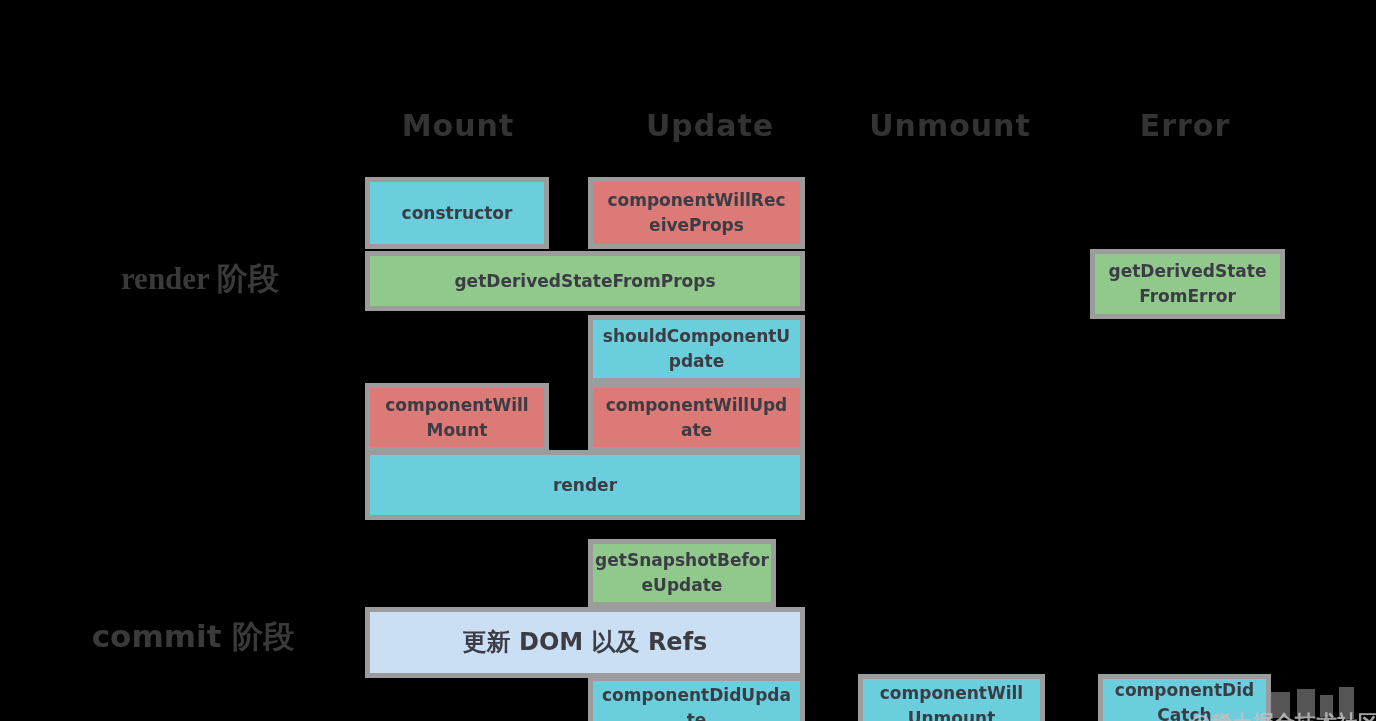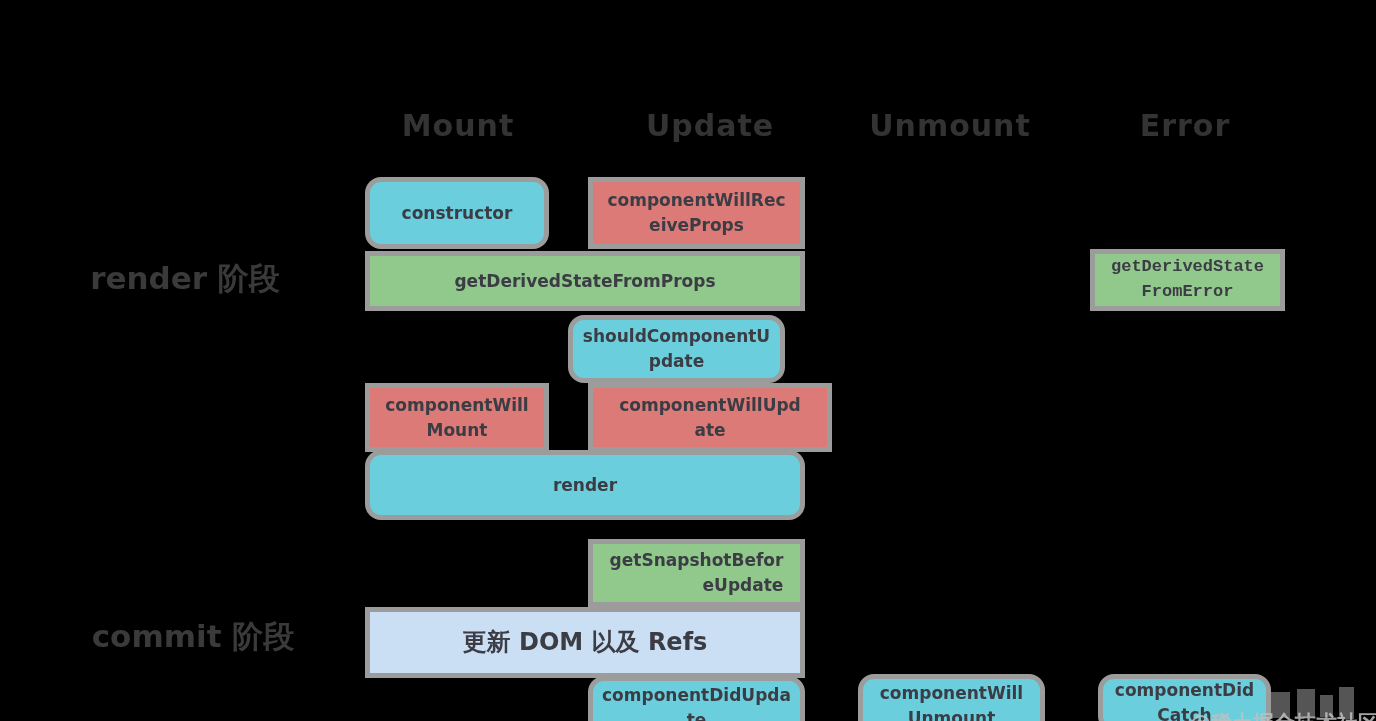--- a/index.html
+++ b/index.html
@@ -53,21 +53,21 @@
     display: flex;
     align-items: center;
     justify-content: center;
     text-align: center;
     white-space: pre-line;
     font-size: 17px;
     line-height: 1.45;
     font-weight: 600;
     color: var(--color-box-text);
   }
-  .box--cyan      { background: var(--color-box-cyan); border-radius: 16px; }
+  .box--cyan      { background: var(--color-box-cyan); }
   .box--red       { background: var(--color-box-red); }
   .box--green     { background: var(--color-box-green); }
   .box--lightblue { background: var(--color-box-lightblue); font-size: 24px; }
   .watermark {
     position: absolute;
     left: 1190px;
     top: 672px;
     font-size: 21px;
     font-weight: 700;
     color: var(--color-watermark-text);
@@ -82,38 +82,38 @@
 </head>
 <body>
 
 <div class="canvas">
 
   <div class="col-header" style="left:368px; top:66px; width:180px;">Mount</div>
   <div class="col-header" style="left:620px; top:66px; width:180px;">Update</div>
   <div class="col-header" style="left:855px; top:66px; width:190px;">Unmount</div>
   <div class="col-header" style="left:1095px; top:66px; width:180px;">Error</div>
 
-  <div class="phase-label" style="left:60px; top:220px; width:250px;">render 阶段</div>
+  <div class="phase-label" style="left:75px; top:220px; width:250px;font-family:Liberation Serif, serif;">render 阶段</div>
   <div class="phase-label" style="left:68px; top:578px; width:250px;">commit 阶段</div>
 
   <div class="box box--cyan" style="left:365px; top:140px; width:184px; height:72px;">constructor</div>
   <div class="box box--red" style="left:588px; top:140px; width:217px; height:72px;">componentWillRec
 eiveProps</div>
   <div class="box box--green" style="left:365px; top:214px; width:440px; height:60px;">getDerivedStateFromProps</div>
-  <div class="box box--green" style="left:1090px; top:212px; width:195px; height:62px;font-family:Liberation Mono, monospace;">getDerivedState
+  <div class="box box--green" style="left:1090px; top:212px; width:195px; height:70px;">getDerivedState
 FromError</div>
-  <div class="box box--cyan" style="left:568px; top:278px; width:217px; height:68px;">shouldComponentU
+  <div class="box box--cyan" style="left:588px; top:278px; width:217px; height:68px;">shouldComponentU
 pdate</div>
   <div class="box box--red" style="left:365px; top:346px; width:184px; height:69px;">componentWill
 Mount</div>
-  <div class="box box--red" style="left:588px; top:346px; width:244px; height:69px;">componentWillUpd
+  <div class="box box--red" style="left:588px; top:346px; width:217px; height:69px;">componentWillUpd
 ate</div>
   <div class="box box--cyan" style="left:365px; top:413px; width:440px; height:70px;text-align:center;">render</div>
 
-  <div class="box box--green" style="left:588px; top:502px; width:217px; height:68px;text-align:right;">getSnapshotBefor
+  <div class="box box--green" style="left:588px; top:502px; width:188px; height:68px;">getSnapshotBefor
 eUpdate</div>
   <div class="box box--lightblue" style="left:365px; top:570px; width:440px; height:71px;">更新 DOM 以及 Refs</div>
   <div class="box box--cyan" style="left:588px; top:639px; width:217px; height:63px;">componentDidUpda
 te</div>
   <div class="box box--cyan" style="left:858px; top:637px; width:187px; height:63px;">componentWill
 Unmount</div>
   <div class="box box--cyan" style="left:1098px; top:637px; width:173px; height:58px;">componentDid
 Catch</div>
 
   <div class="wm-block" style="left:1266px; top:655px; width:24px; height:26px;"></div>

